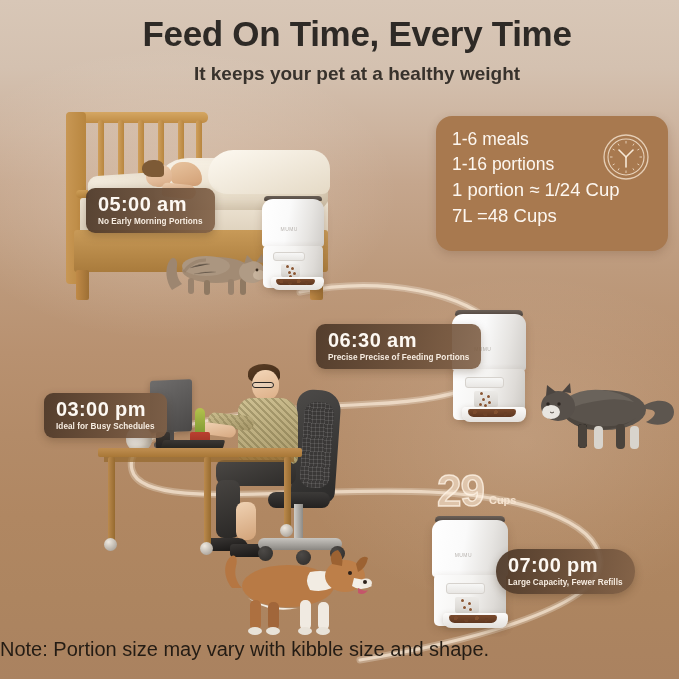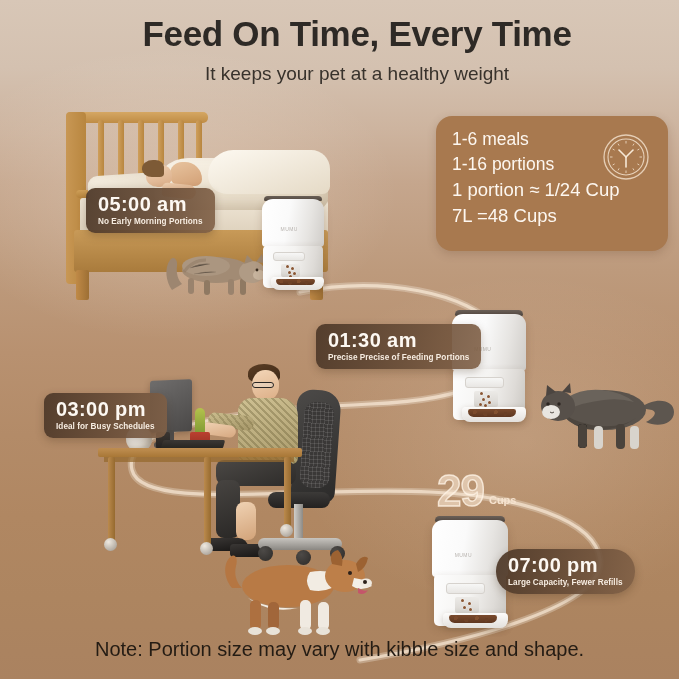--- a/index.html
+++ b/index.html
@@ -39,21 +39,21 @@
     pointer-events:none;
   }
 
   
   .header { position:absolute; left:0; right:0; top:14px; text-align:center; z-index:30;padding-left:35px; }
   .title {
     font-size:35px; font-weight:bold; color:#2e2a26;
     letter-spacing:-0.3px; line-height:1.12;
   }
   .subtitle {
-    margin-top:10px; font-size:19px; color:#38322c; font-weight:400;
+    margin-top:10px; font-size:19px; color:#38322c; font-weight:700;
   }
 
   
   .spec-card {
     position:absolute; left:436px; top:116px; width:232px; height:135px;
     background:#a8794f;
     border-radius:16px;
     box-shadow:0 3px 10px rgba(90,60,35,.22);
     z-index:25;
     padding:11px 14px 0 16px;
@@ -341,21 +341,21 @@
     -webkit-text-stroke:1.4px rgba(255,244,230,.80);
     letter-spacing:-1px;
   }
   .cups-unit { font-size:11px; font-weight:bold; color:#f6e3cf; margin-left:5px; margin-bottom:4px; }
 
   
   .animal { position:absolute; z-index:16; }
 
   
   .note {
-    position:absolute; left:0; right:0; bottom:18px; text-align:center; z-index:30;
+    position:absolute; left:0; right:0; bottom:18px; text-align:left; z-index:30;
     font-size:20px; color:#241c14;
   }
 </style>
 </head>
 <body>
 
 <div id="stage">
 
   <div class="glowA"></div>
   <div class="glowB"></div>
@@ -506,21 +506,21 @@
       <path d="M10,24 l1,-11 l9,7 Z" fill="#4c4540"></path>
       <path d="M26,20 l8,-9 l1,10 Z" fill="#4c4540"></path>
       <ellipse cx="15" cy="40" rx="9" ry="7" fill="#e8e5e0"></ellipse>
       <circle cx="12" cy="32" r="1.7" fill="#2b2520"></circle>
       <circle cx="23" cy="32" r="1.7" fill="#2b2520"></circle>
       <path d="M14,40 q2,2 4,0" stroke="#2b2520" stroke-width=".8" fill="none"></path>
     </svg>
   </div>
 
   <div class="badge badge-dark" style="left:316px; top:324px;">
-    <div class="badge-time">01:30 am</div>
+    <div class="badge-time">06:30 am</div>
     <div class="badge-sub">Precise Precise of Feeding Portions</div>
   </div>
 
   <div class="scene" id="desk-scene">
     <div class="chair-back"></div>
     <div class="chair-mesh"></div>
 
     <div class="man-hair"></div>
     <div class="man-head"></div>
     <div class="man-glasses"></div>

